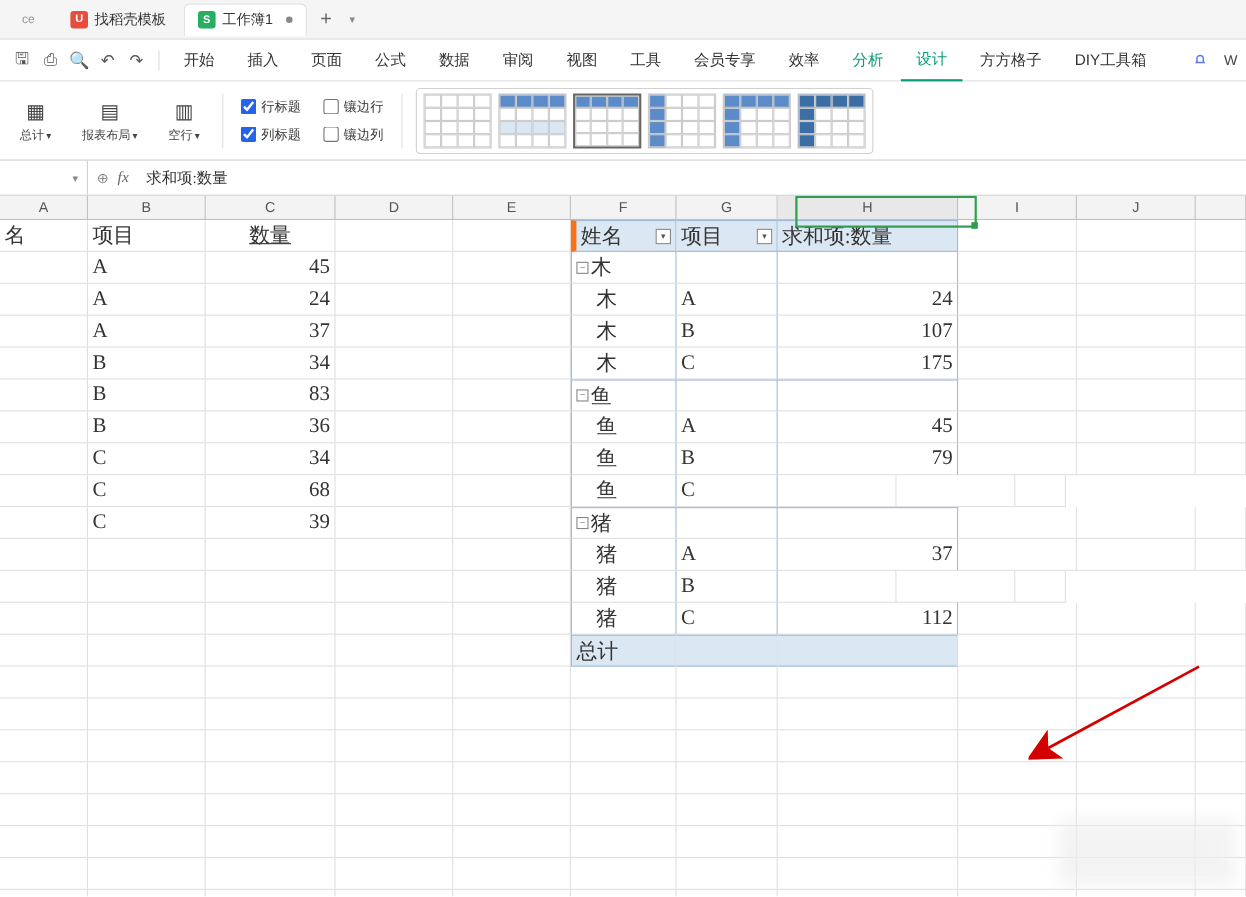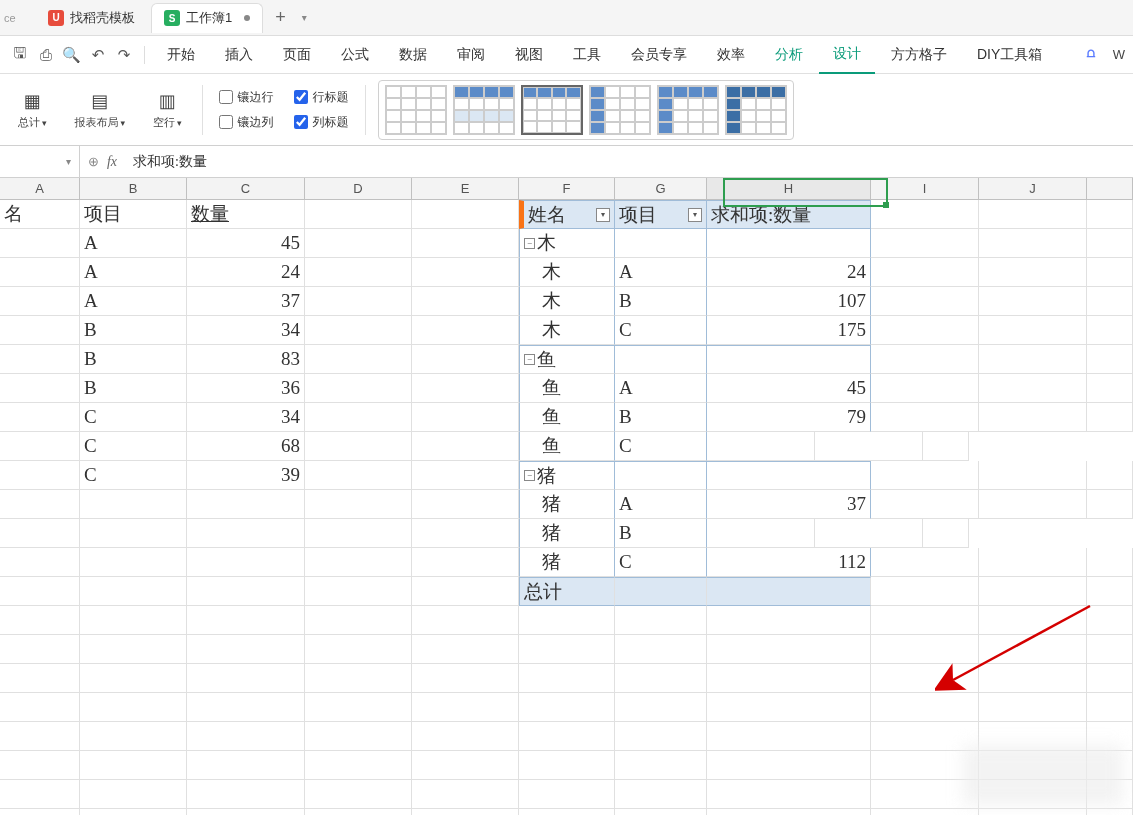--- a/index.html
+++ b/index.html
@@ -77,21 +77,21 @@
     .dd-icon { width: 14px; height: 14px; border: 1px solid #888; display: flex; align-items: center; justify-content: center; font-size: 8px; color: #555; margin-left: auto; background: #fff; }
     .collapse-icon { width: 11px; height: 11px; border: 1px solid #888; display: inline-flex; align-items: center; justify-content: center; font-size: 9px; color: #555; margin-right: 2px; background: #fff; line-height: 1; }
     
     .arrow-annotation { position: absolute; left: 935px; top: 420px; pointer-events: none; }
     .watermark { position: absolute; right: 10px; bottom: 10px; width: 160px; height: 60px; background: #eee; filter: blur(8px); opacity: 0.7; }
   </style>
 </head>
 <body>
 
 <div class="titlebar">
-  <div style="width:30px;color:#999;font-size:11px;">ce</div>
+  <div style="width:30px;color:#999;font-size:11px;margin-left:16px;">ce</div>
   <div class="tab">
     <span class="tab-badge-red">U</span>
     <span>找稻壳模板</span>
   </div>
   <div class="tab active">
     <span class="tab-badge-green">S</span>
     <span>工作簿1</span>
     <span class="tab-dot"></span>
   </div>
   <div class="tab-plus">+</div>
@@ -143,36 +143,36 @@
   <div class="ribbon-group">
     <div class="ribbon-icon">▥</div>
     <div class="ribbon-label">
         <span>空行</span> 
         <span style="font-size:9px;">▾</span>
       </div>
   </div>
   <div class="ribbon-sep"></div>
   <div class="ribbon-checks">
     <label class="chk">
+        <input type="checkbox" checked="" style="">
+        <span>行标题</span>
+      </label>
+    <label class="chk">
+        <input type="checkbox" checked="" style="">
+        <span>列标题</span>
+      </label>
+  </div>
+  <div class="ribbon-checks">
+    <label class="chk">
         <input type="checkbox" style="">
         <span>镶边行</span>
       </label>
     <label class="chk">
         <input type="checkbox" style="">
         <span>镶边列</span>
-      </label>
-  </div>
-  <div class="ribbon-checks">
-    <label class="chk">
-        <input type="checkbox" checked="" style="">
-        <span>行标题</span>
-      </label>
-    <label class="chk">
-        <input type="checkbox" checked="" style="">
-        <span>列标题</span>
       </label>
   </div>
   <div class="ribbon-sep"></div>
   <div class="style-gallery">
     <div class="style-thumb">
       <div class="st-row">
           <div class="st-cell"></div>
           <div class="st-cell"></div>
           <div class="st-cell"></div>
           <div class="st-cell"></div>
@@ -354,21 +354,21 @@
     <div class="ch I">I</div>
     <div class="ch J">J</div>
     <div class="ch K"></div>
   </div>
 
   <div class="rows" id="rows">
       <div class="row">
         <div class="cell A">名</div>
         <div class="cell B">项目</div>
         <div class="cell C">
-          <span style="width:100%;text-align:left;text-decoration:underline;">数量</span>
+          <span style="width:100%;text-align:center;text-decoration:underline;">数量</span>
         </div>
         <div class="cell D"></div>
         <div class="cell E"></div>
         <div class="cell F pvt-header pvt-header-left">姓名<span class="dd-icon">▾</span></div>
         <div class="cell G pvt-header">项目<span class="dd-icon">▾</span></div>
         <div class="cell H pvt-header">
           <span style="width:100%;text-align:left;">求和项:数量</span>
         </div>
         <div class="cell I"></div>
         <div class="cell J"></div>

